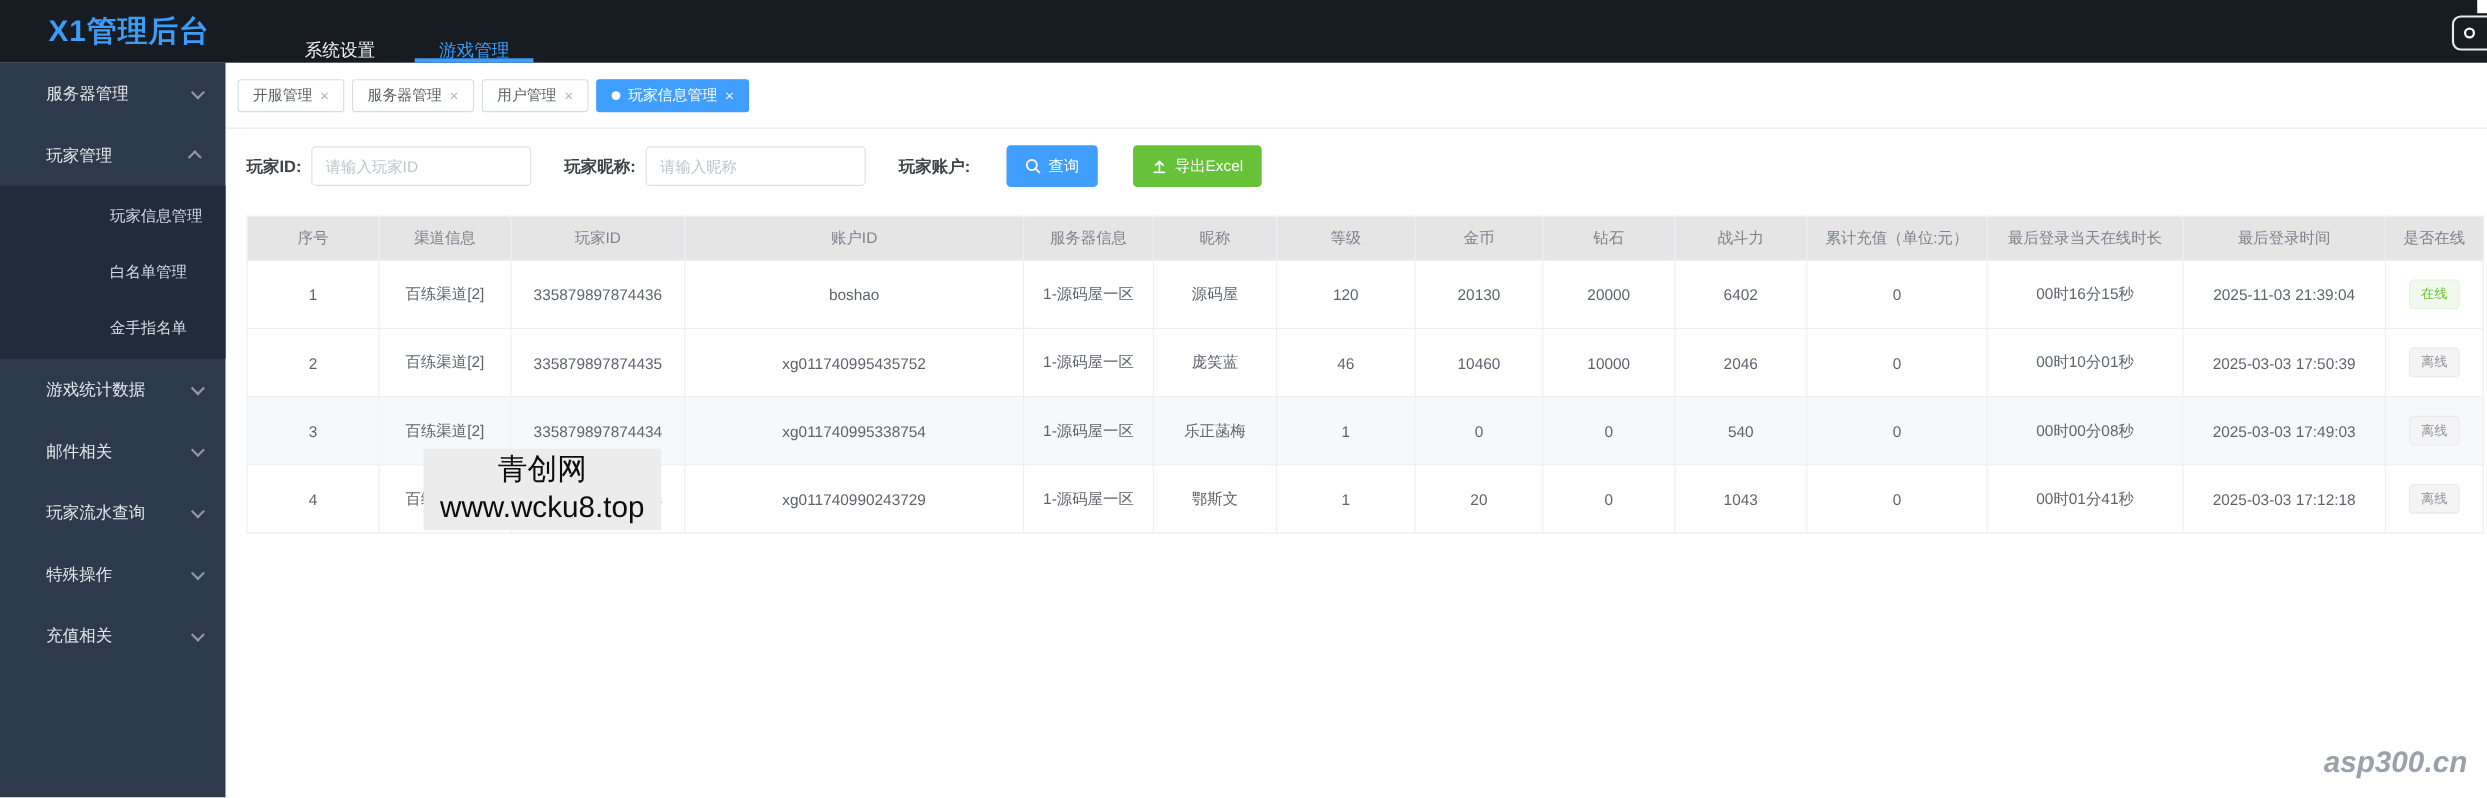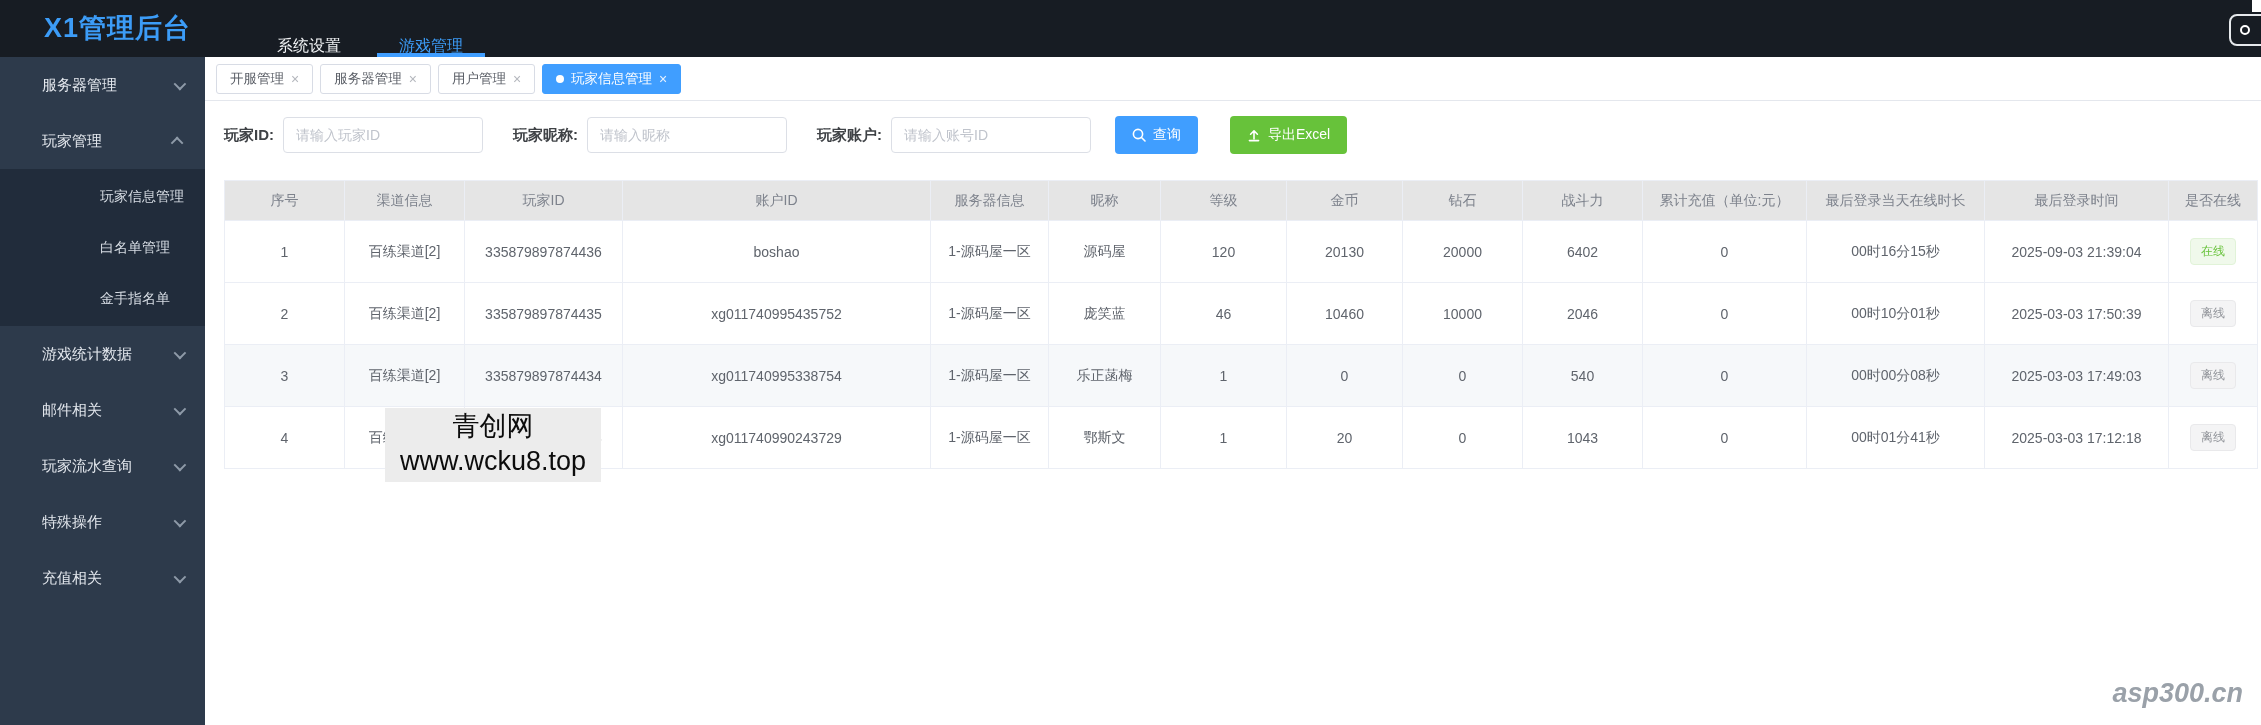--- a/index.html
+++ b/index.html
@@ -22,21 +22,21 @@
   .sidebar { position:absolute; top:57px; left:0; bottom:0; width:205px; background:#2d3a4b; z-index:2; }
   .side-item { height:56px; display:flex; align-items:center; padding:0 22px 0 42px; color:#e4e8ee; font-size:15px; cursor:pointer; }
   .side-item .side-label { flex:0 0 auto; }
   .chev { width:9px; height:9px; margin-left:auto; border-right:2px solid #8e9aa8; border-bottom:2px solid #8e9aa8; transform:rotate(45deg) translateY(-2px); }
   .chev.up { transform:rotate(-135deg) translateY(-2px); }
   .submenu { background:#212c3b; padding:2px 0; }
   .side-child { height:51px; display:flex; align-items:center; padding-left:100px; color:#d6dce3; font-size:14px; cursor:pointer; }
 
   
   .content { position:absolute; left:205px; top:57px; right:0; bottom:0; background:#fff; }
-  .tabbar { height:44px; border-bottom:1px solid #e4e7ed; display:flex; align-items:center; padding-left:11px; gap:7px; background:#fff; }
+  .tabbar { height:60px; border-bottom:1px solid #e4e7ed; display:flex; align-items:center; padding-left:11px; gap:7px; background:#fff; }
   .tab { height:30px; display:inline-flex; align-items:center; gap:7px; padding:0 13px; border:1px solid #d8dce5; border-radius:3px; background:#fff; font-size:13.5px; color:#5a5e66; cursor:pointer; }
   .tab .tab-dot { display:none; width:8px; height:8px; border-radius:50%; background:#fff; }
   .tab .tab-x { font-size:14px; color:#b4b7bd; line-height:1; }
   .tab.active { background:#409eff; border-color:#409eff; color:#fff; }
   .tab.active .tab-dot { display:inline-block; }
   .tab.active .tab-x { color:#e8f2ff; }
 
   .page { padding:15px 0 0 19px; }
   .filters { display:flex; align-items:center; }
   .f-label { font-size:15px; font-weight:bold; color:#3f4246; margin-right:9px; white-space:nowrap; }
@@ -163,21 +163,20 @@
         <div class="f-group">
           <span class="f-label">玩家ID:</span>
           <input class="f-input" placeholder="请输入玩家ID" style="">
         </div>
         <div class="f-group">
           <span class="f-label">玩家昵称:</span>
           <input class="f-input" placeholder="请输入昵称" style="">
         </div>
         <div class="f-group">
           <span class="f-label">玩家账户:</span>
-          <input class="f-input" placeholder="请输入账号ID" style="">
         </div>
         <button class="btn btn-search">
           <svg width="14" height="14" viewBox="0 0 14 14">
             <circle cx="6" cy="6" r="4.6" fill="none" stroke="#fff" stroke-width="1.6"></circle>
             <line x1="9.5" y1="9.5" x2="13" y2="13" stroke="#fff" stroke-width="1.6" stroke-linecap="round"></line>
           </svg>
           <span>查询</span>
         </button>
         <button class="btn btn-export">
           <svg width="14" height="14" viewBox="0 0 14 14">
@@ -214,21 +213,21 @@
               <td class="c2">335879897874436</td>
               <td class="c3">boshao</td>
               <td class="c4">1-源码屋一区</td>
               <td class="c5">源码屋</td>
               <td class="c6">120</td>
               <td class="c7">20130</td>
               <td class="c8">20000</td>
               <td class="c9">6402</td>
               <td class="c10">0</td>
               <td class="c11">00时16分15秒</td>
-              <td class="c12">2025-09-03 21:39:04</td>
+              <td class="c12">2025-11-03 21:39:04</td>
               <td class="c13"><span class="badge online">在线</span></td>
             </tr>
             <tr>
               <td class="c0">2</td>
               <td class="c1">百练渠道[2]</td>
               <td class="c2">335879897874435</td>
               <td class="c3">xg011740995435752</td>
               <td class="c4">1-源码屋一区</td>
               <td class="c5">庞笑蓝</td>
               <td class="c6">46</td>

